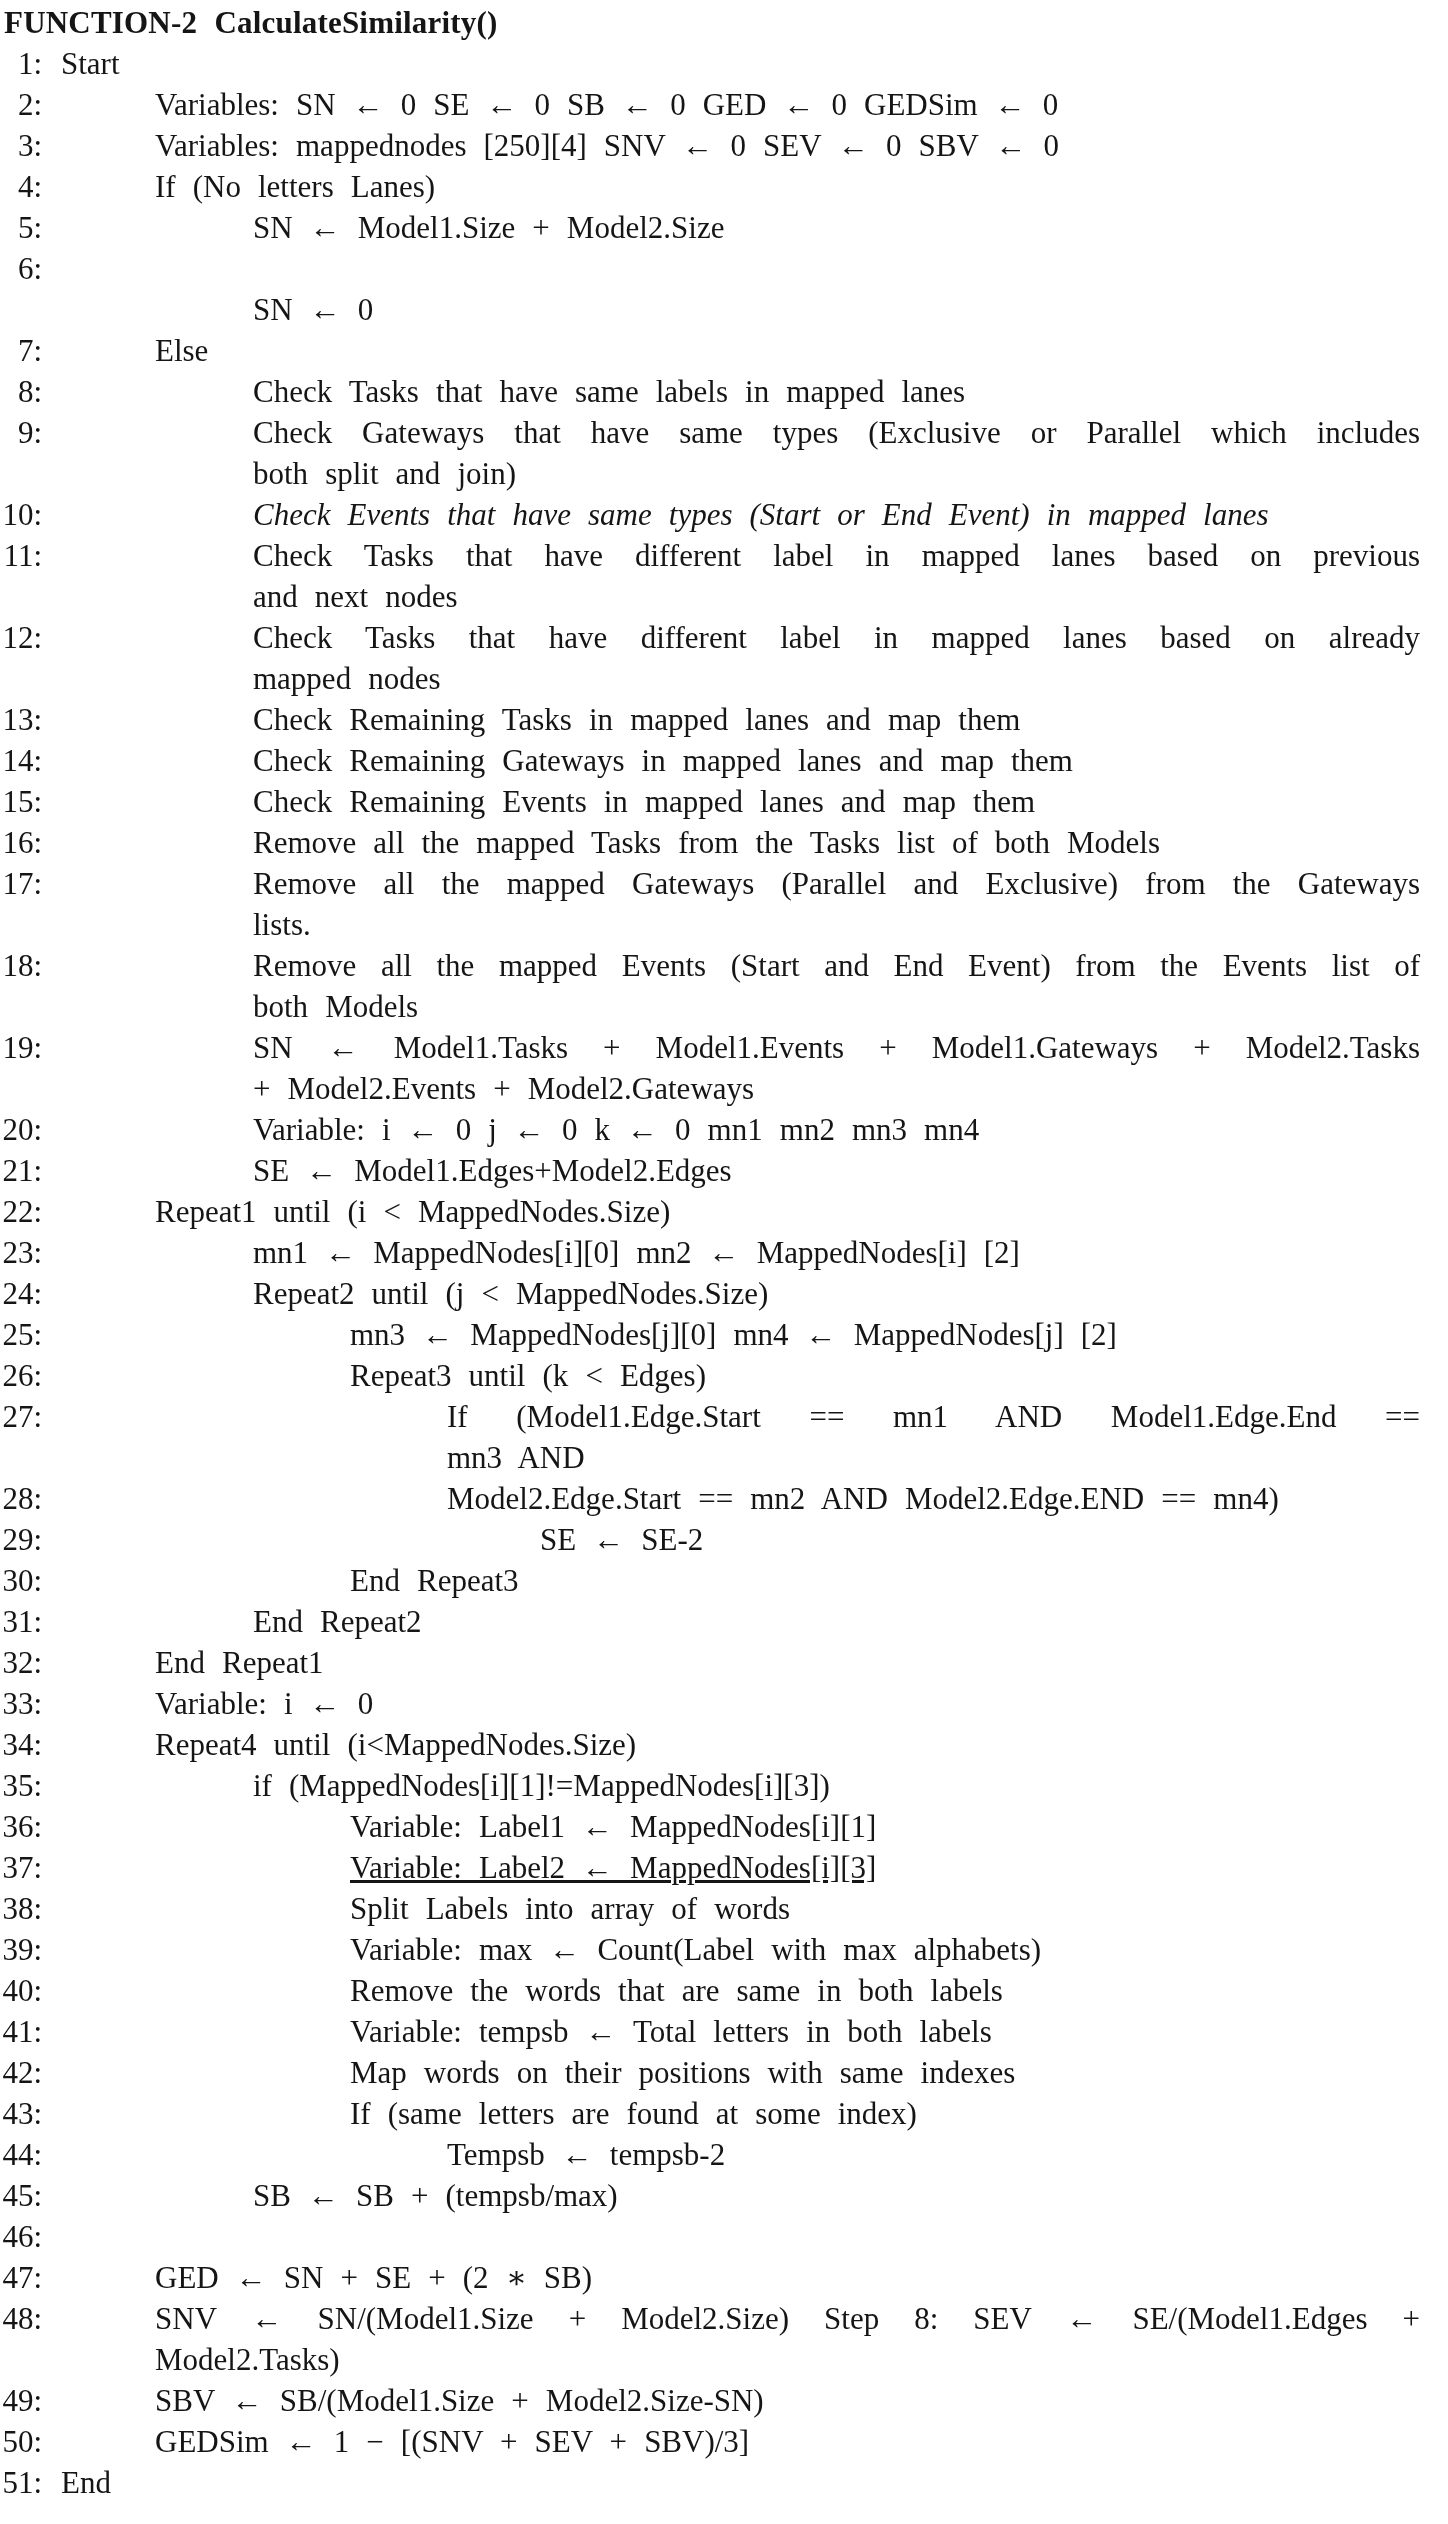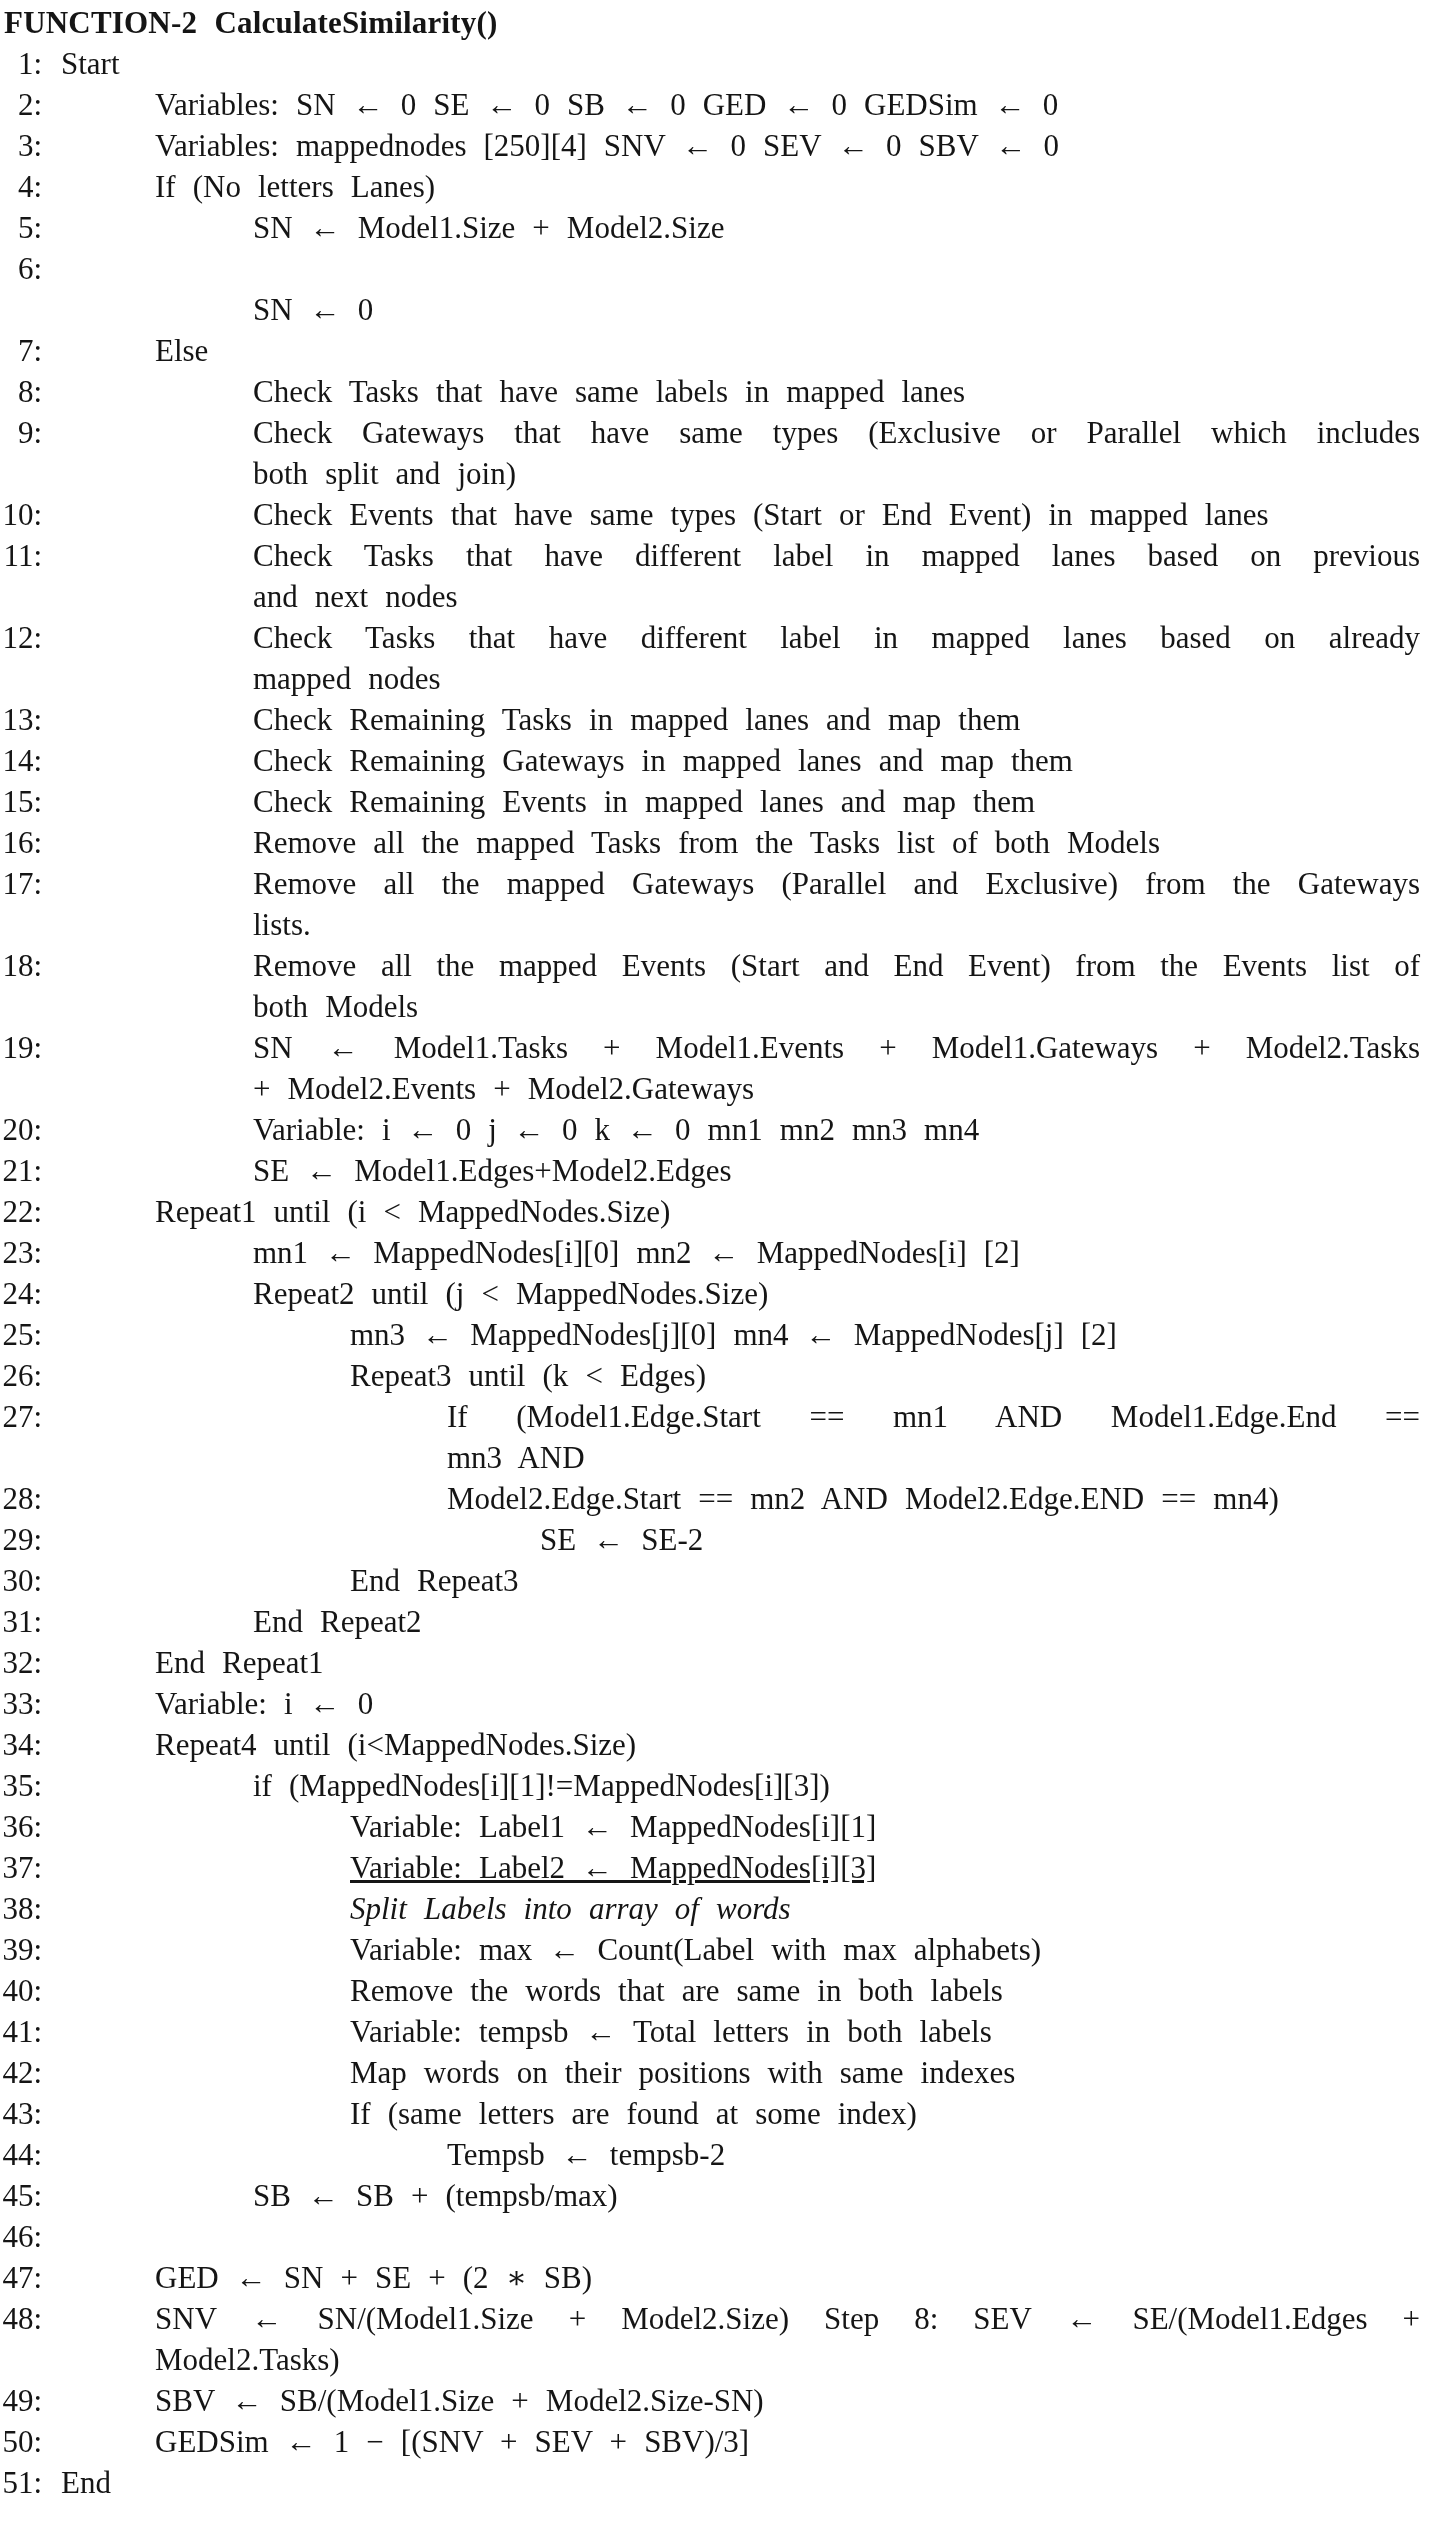--- a/index.html
+++ b/index.html
@@ -91,21 +91,21 @@
       </div>
       <div class="row">
         <span class="num">9:</span>
         <span class="txt just" style="margin-left: 253px;">Check Gateways that have same types (Exclusive or Parallel which includes</span>
       </div>
       <div class="row">
         <span class="txt" style="margin-left: 253px;">both split and join)</span>
       </div>
       <div class="row">
         <span class="num">10:</span>
-        <span class="txt" style="margin-left: 253px;">Check Events that have same types (Start or End Event) in mapped lanes</span>
+        <span class="txt" style="margin-left: 253px; font-style: italic;">Check Events that have same types (Start or End Event) in mapped lanes</span>
       </div>
       <div class="row">
         <span class="num">11:</span>
         <span class="txt just" style="margin-left: 253px;">Check Tasks that have different label in mapped lanes based on previous</span>
       </div>
       <div class="row">
         <span class="txt" style="margin-left: 253px;">and next nodes</span>
       </div>
       <div class="row">
         <span class="num">12:</span>
@@ -221,21 +221,21 @@
       <div class="row">
         <span class="num">36:</span>
         <span class="txt" style="margin-left: 350px;">Variable: Label1 ← MappedNodes[i][1]</span>
       </div>
       <div class="row">
         <span class="num">37:</span>
         <span class="txt" style="margin-left: 350px; text-decoration: underline;">Variable: Label2 ← MappedNodes[i][3]</span>
       </div>
       <div class="row">
         <span class="num">38:</span>
-        <span class="txt" style="margin-left: 350px; font-style: italic;">Split Labels into array of words</span>
+        <span class="txt" style="margin-left: 350px;">Split Labels into array of words</span>
       </div>
       <div class="row">
         <span class="num">39:</span>
         <span class="txt" style="margin-left: 350px;">Variable: max ← Count(Label with max alphabets)</span>
       </div>
       <div class="row">
         <span class="num">40:</span>
         <span class="txt" style="margin-left: 350px;">Remove the words that are same in both labels</span>
       </div>
       <div class="row">

